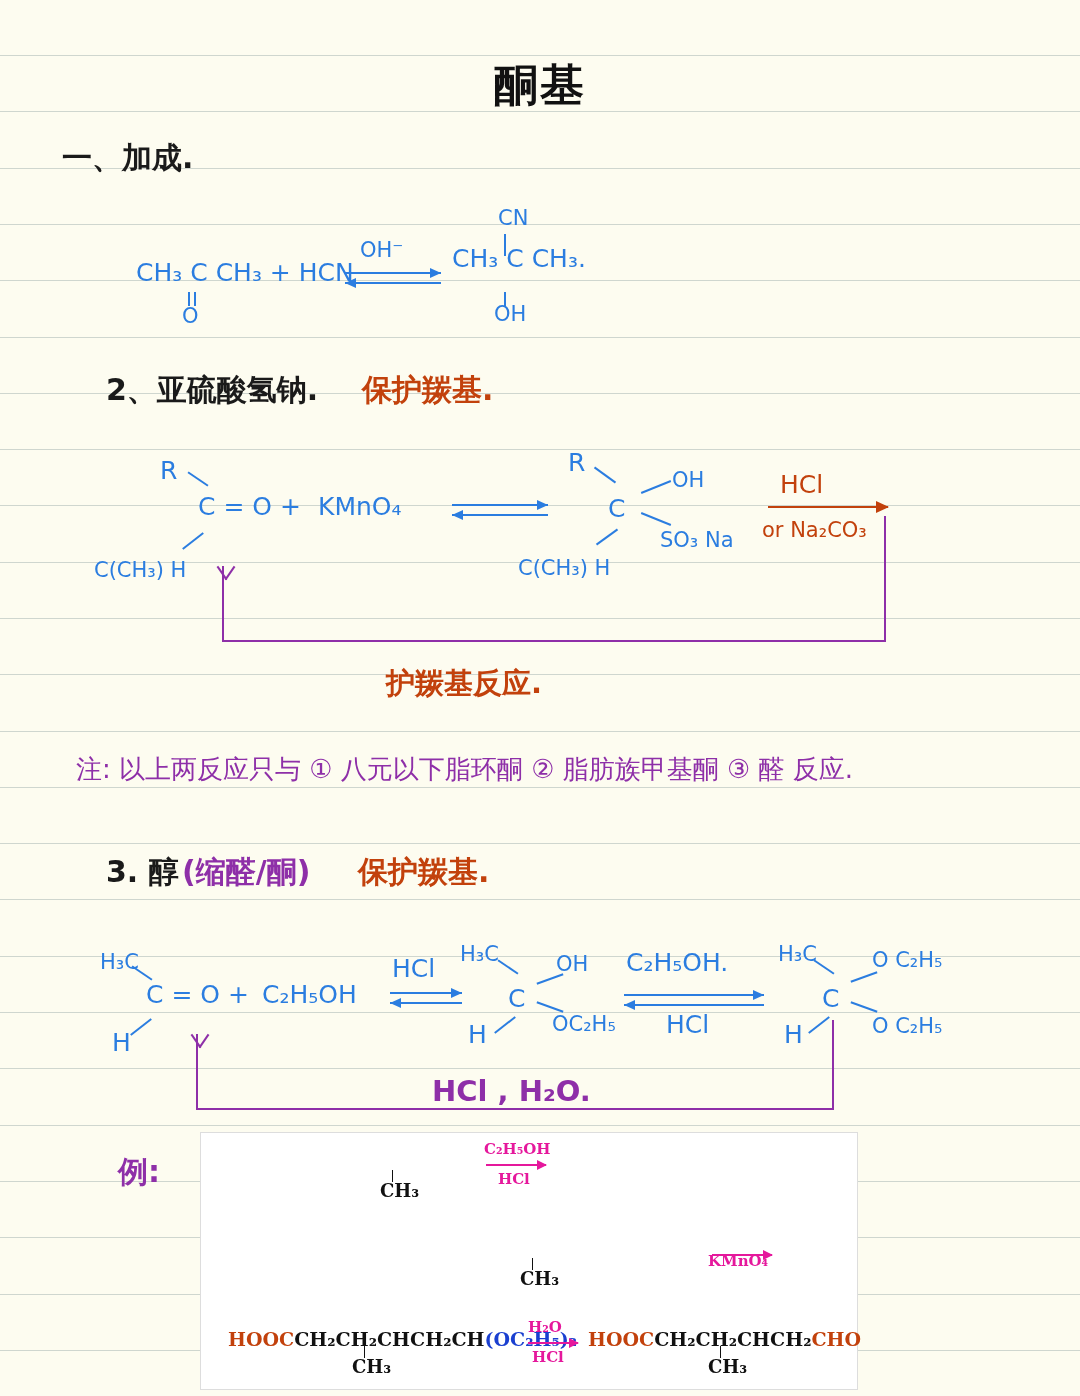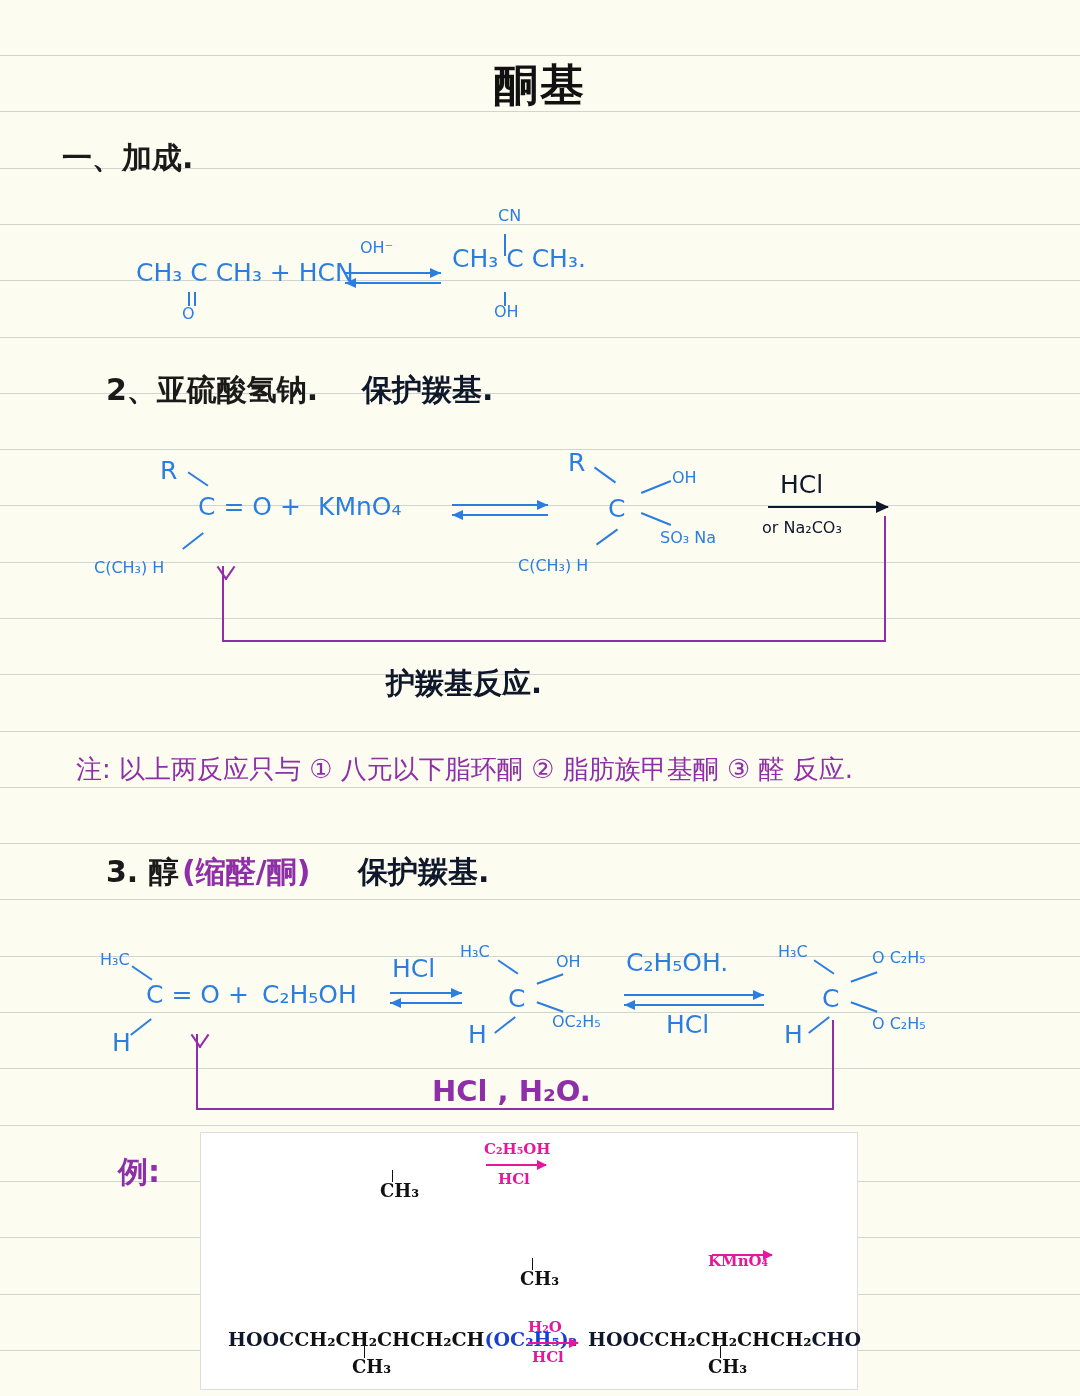--- a/index.html
+++ b/index.html
@@ -13,36 +13,36 @@
   
   #rules { position:absolute; inset:0; z-index:0; }
   .rule {
     position:absolute; left:0; right:0; height:1px;
     background:#cfd6cf;
   }
   #content { position:absolute; inset:0; z-index:2; }
 
   .hw { position:absolute; white-space:nowrap;text-align:right; }
   .blue   { color:#2b7de0; }
-  .red    { color:#0f172a; }
+  .red    { color:#c2410c; }
   .purple { color:#8e2fa8; }
   .black  { color:#1a1a1a; }
 
   .title {
     left:0; right:0; top:56px; text-align:center;
     font-size:44px; color:#111; letter-spacing:2px;
     font-family:"DejaVu Sans", sans-serif; font-weight:600;
   }
 
   .h1 { font-size:30px; font-weight:600; }
   .h2 { font-size:29px; font-weight:600; }
   .note { font-size:26px; }
 
   .chem { font-size:25px; font-weight:500; }
-  .small { font-size:16px; }
+  .small { font-size:21px; }
 
   
   .eqarrow {
     position:absolute; width:96px; height:22px;
   }
   .eqarrow::before, .eqarrow::after {
     content:""; position:absolute; left:0; right:0; height:2px; background:currentColor;
   }
   .eqarrow::before { top:4px; }
   .eqarrow::after  { top:14px; }

